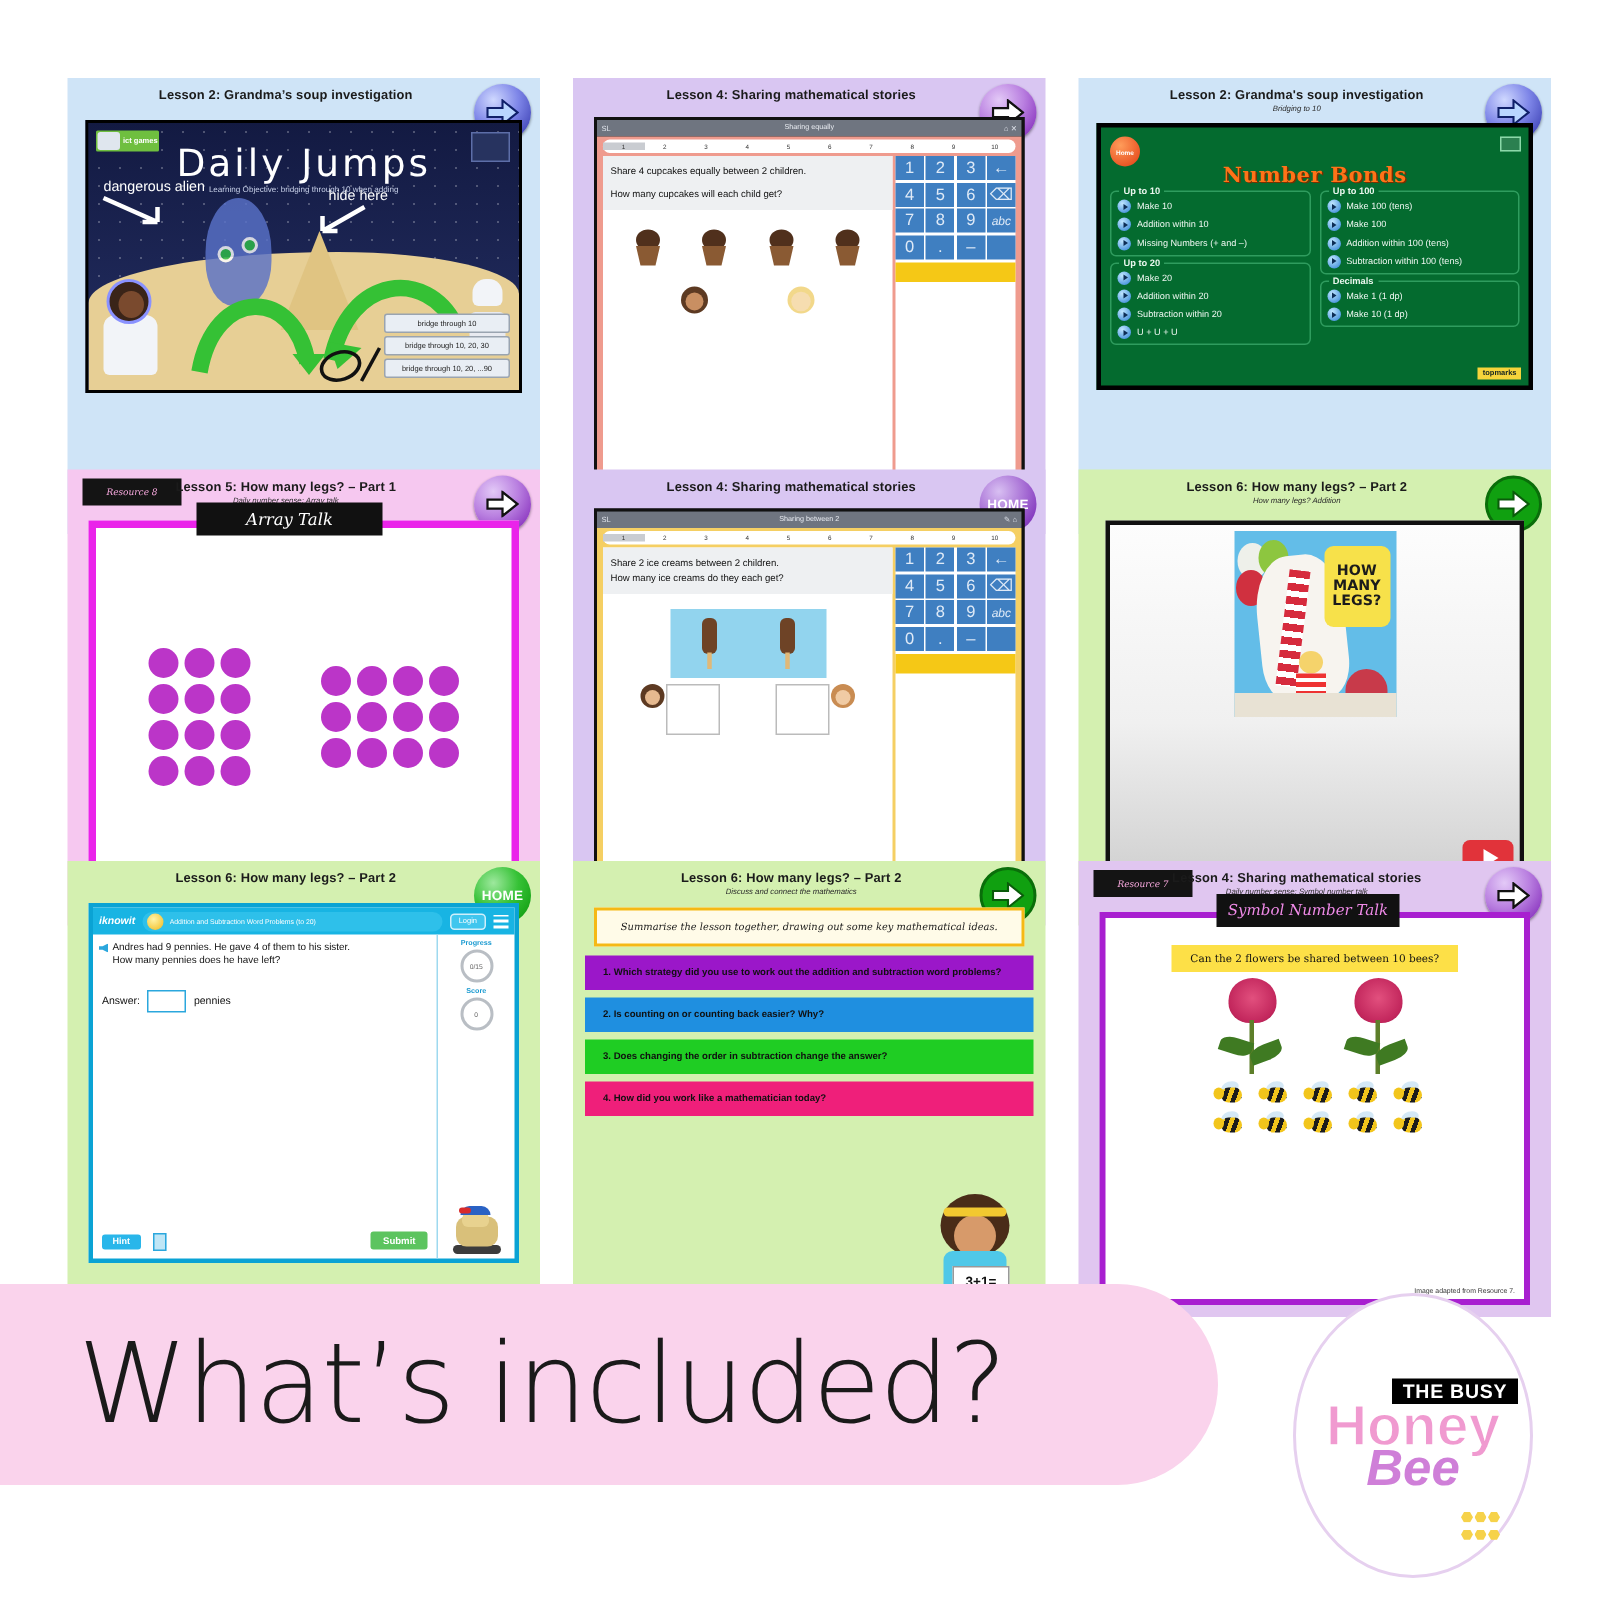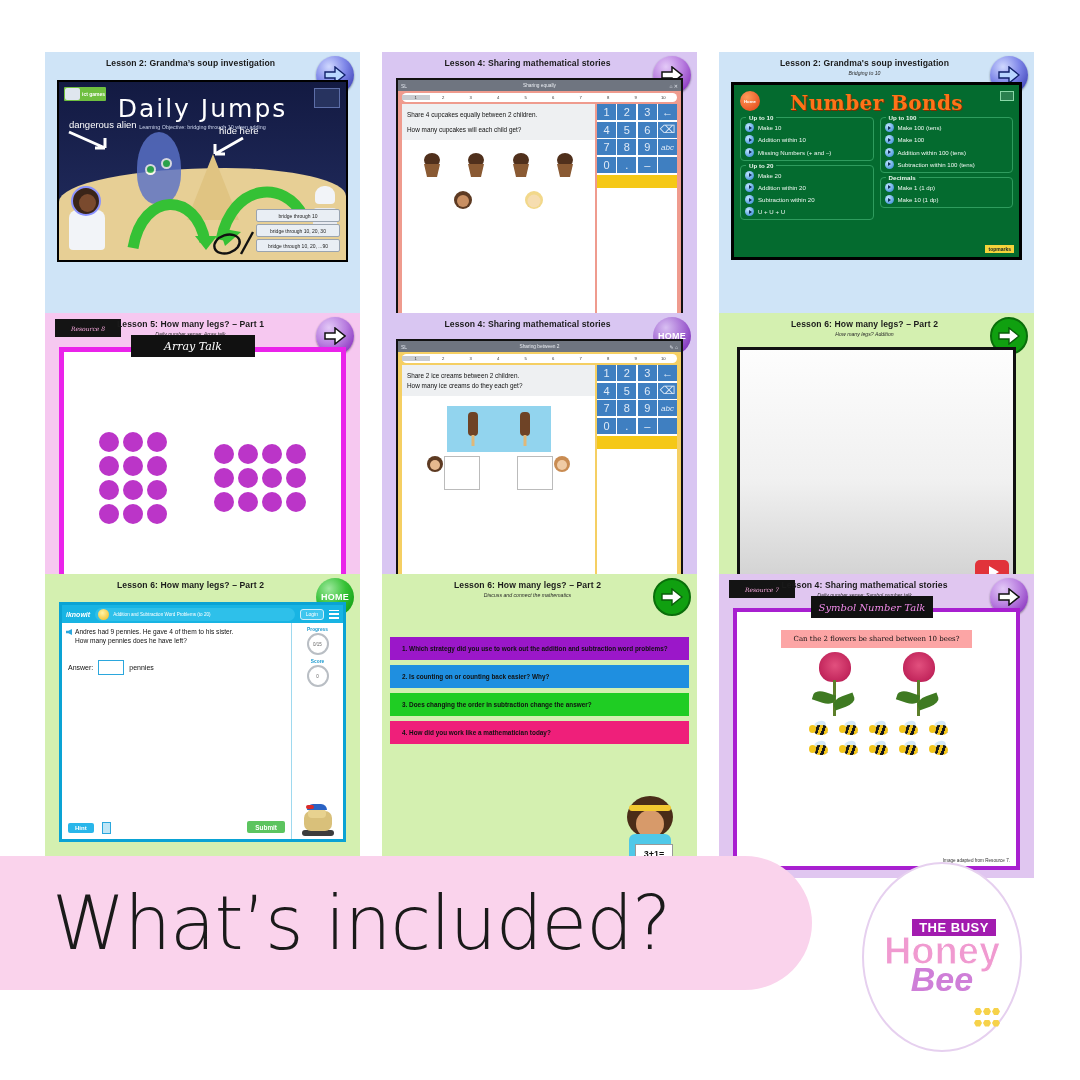--- a/index.html
+++ b/index.html
@@ -153,22 +153,22 @@
   .kp-grid { display:grid; grid-template-columns:repeat(4,1fr); gap:1.5px; }
   .kp-key { background:#3f7fc1; color:#dfeaf7; height:16px;
      display:flex;align-items:center;justify-content:center; font-size:11px; }
   .kp-key.small { font-size:8px; font-style:italic; }
   .kp-bar { height:13px; background:#f5c816; margin-top:2px; }
 
   
   .s3 { background: #cfe4f7; }
   .nb-frame { position:absolute; left:12px; top:30px; width:291px; height:178px;
      background:#046b2f; border:3px solid #000; }
-  .nb-title { text-align:center; font-size:20px; font-weight:bold; color:#ff7318;
-     font-family:"DejaVu Serif", serif; letter-spacing:.4px; margin-top:6px;
+  .nb-title { text-align:center; font-size:14px; font-weight:bold; color:#ff7318;
+     font-family:"DejaVu Serif", serif; letter-spacing:.4px; margin-top:24px;
      text-shadow:1px 1px 0 #7a2f00; }
   .nb-home { position:absolute; left:6px; top:6px; width:20px;height:20px;border-radius:50%;
      background:radial-gradient(circle at 35% 30%, #ff9c5a, #e23d12);
      display:flex;align-items:center;justify-content:center;font-size:4.3px;color:#fff;font-weight:bold;}
   .nb-cols { display:flex; gap:6px; padding:2px 6px 0; }
   .nb-col { flex:1; }
   .nb-box { border:1px solid #2f9c5e; border-radius:4px; padding:2px 4px 3px; margin-bottom:4px;
      position:relative; }
   .nb-box .cap { position:absolute; top:-4px; left:5px; background:#046b2f;
      padding:0 3px; font-size:6.2px; color:#eaf7ee; font-weight:bold; }
@@ -306,21 +306,21 @@
      font-size:9px; font-weight:bold; color:#111; }
 
   
   .s9 { background: #e0c6f0; }
   .sn-banner { position:absolute; left:92px; top:22px; width:122px; height:22px;
      background:#111; display:flex; align-items:center; justify-content:center;
      font-size:10px; color:#f08ae8; font-style:italic; font-family:"DejaVu Serif", serif; z-index:3;}
   .sn-frame { position:absolute; left:14px; top:34px; right:14px; bottom:8px;
      background:#ffffff; border:4px solid #a81fd0; }
   .sn-q { position:absolute; left:44px; right:44px; top:18px; height:18px;
-     background:#fca5a5; display:flex; align-items:center; justify-content:center;
+     background:#fde047; display:flex; align-items:center; justify-content:center;
      font-size:7px; color:#111; font-family:"DejaVu Serif", serif; }
   .flowers { position:absolute; left:0; right:0; top:40px; display:flex;
      justify-content:center; gap:36px; }
   .flower { width:48px; height:66px; position:relative; }
   .flower .bloom { position:absolute; top:0; left:8px; width:32px;height:30px;
      background:radial-gradient(circle at 50% 45%, #e2507e 0%, #c2265c 70%, #8e1744 100%);
      border-radius:50% 50% 44% 44%; }
   .flower .stem { position:absolute; top:28px; left:22px; width:3px;height:36px;
      background:#5d7f2a; }
   .flower .lf { position:absolute; width:22px; height:11px; background:#3f7a22;
@@ -346,22 +346,22 @@
     display:flex; align-items:center;
     font-size:74px; color:#1a1a1a;
     font-family:"DejaVu Sans", sans-serif; font-weight:300; letter-spacing:-1px;
   }
   .logo {
     position:absolute; left:862px; top:862px; width:160px; height:190px;
     border:2px solid #e6d0ef; border-radius:50%/50%;
     background:#ffffff;
     display:flex; flex-direction:column; align-items:center; justify-content:center;
   }
-  .logo .l1 { background:#a21caf; color:#fff; font-size:13px; font-weight:bold;
-     padding:1px 7px; letter-spacing:.5px; margin-bottom:-2px; position:relative; left:12px;}
+  .logo .l1 { background:#000000; color:#fff; font-size:13px; font-weight:bold;
+     padding:1px 7px; letter-spacing:.5px; margin-bottom:-2px; position:relative; left:28px;}
   .logo .l2 { font-size:38px; font-weight:bold; color:#f09ad0; line-height:.9;
      -webkit-text-stroke:1px #fff; }
   .logo .l3 { font-size:34px; font-weight:bold; color:#cf7fd8; font-style:italic;
      line-height:.9; margin-top:-4px; }
   .logo .comb { position:absolute; right:20px; bottom:20px; width:26px; height:22px;
      display:grid; grid-template-columns:repeat(3,8px); gap:1px; }
   .logo .comb i { display:block; width:8px; height:7px; background:#f6d24a;
      clip-path:polygon(25% 0,75% 0,100% 50%,75% 100%,25% 100%,0 50%); }
 </style>
 </head>
@@ -759,20 +759,36 @@
     <div class="slide s6">
       <div class="slide-title">Lesson 6: How many legs? – Part 2</div>
       <div class="slide-sub">How many legs? Addition</div>
       <div class="nav-btn nav-green-ring">
         <svg width="22" height="18" viewBox="0 0 22 18">
           <polygon class="arw" points="1,6 11,6 11,1 21,9 11,17 11,12 1,12"></polygon>
         </svg>
       </div>
       <div class="vid-frame">
         <div class="vid-inner"></div>
+        <div class="book">
+          <div class="balloon" style="left:2px;top:8px;width:20px;height:24px;background:#eef0ea;"></div>
+          <div class="balloon" style="left:16px;top:6px;width:20px;height:24px;background:#8dc63f;"></div>
+          <div class="balloon" style="left:1px;top:26px;width:20px;height:24px;background:#d0303f;"></div>
+          <div class="bear"></div>
+          <div class="scarf"></div>
+          <div class="bubble">
+              <b>HOW MANY LEGS?</b>
+            </div>
+          <div class="kid">
+              <div class="kh"></div>
+              <div class="kb"></div>
+            </div>
+          <div class="octo"></div>
+          <div class="sand"></div>
+        </div>
         <div class="vid-bar"></div>
         <div class="yt-btn">
             <i></i>
           </div>
       </div>
       <div class="slide-url">https://www.youtube.com/watch?v=anVfvq-T-J0</div>
     </div>
 
     <div class="slide s7">
       <div class="slide-title">Lesson 6: How many legs? – Part 2</div>
@@ -824,20 +840,23 @@
     </div>
 
     <div class="slide s8">
       <div class="slide-title">Lesson 6: How many legs? – Part 2</div>
       <div class="slide-sub">Discuss and connect the mathematics</div>
       <div class="nav-btn nav-green-ring">
         <svg width="22" height="18" viewBox="0 0 22 18">
           <polygon class="arw" points="1,6 11,6 11,1 21,9 11,17 11,12 1,12"></polygon>
         </svg>
       </div>
+      <div class="d-top">
+        <span>Summarise the lesson together, drawing out some key mathematical ideas.</span>
+      </div>
       <div class="d-q q1">1. Which strategy did you use to work out the addition and subtraction word problems?</div>
       <div class="d-q q2">2. Is counting on or counting back easier? Why?</div>
       <div class="d-q q3">3. Does changing the order in subtraction change the answer?</div>
       <div class="d-q q4">4. How did you work like a mathematician today?</div>
       <div class="d-kid">
         <div class="desk"></div>
         <div class="hair"></div>
           <div class="face"></div>
           <div class="band"></div>
         <div class="torso"></div>

